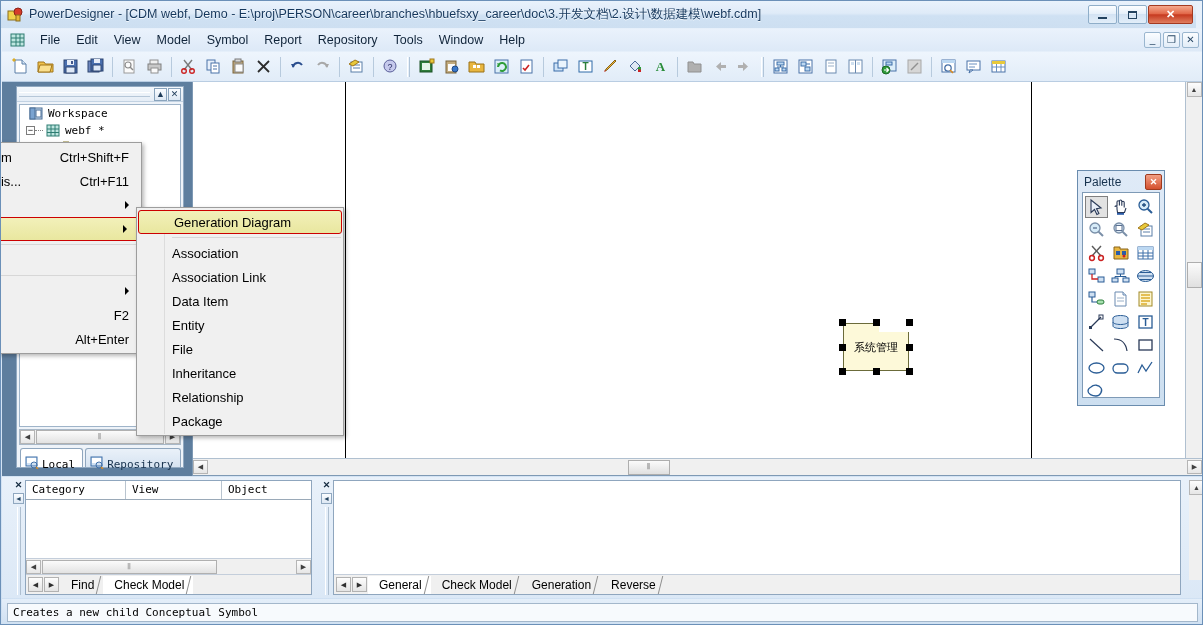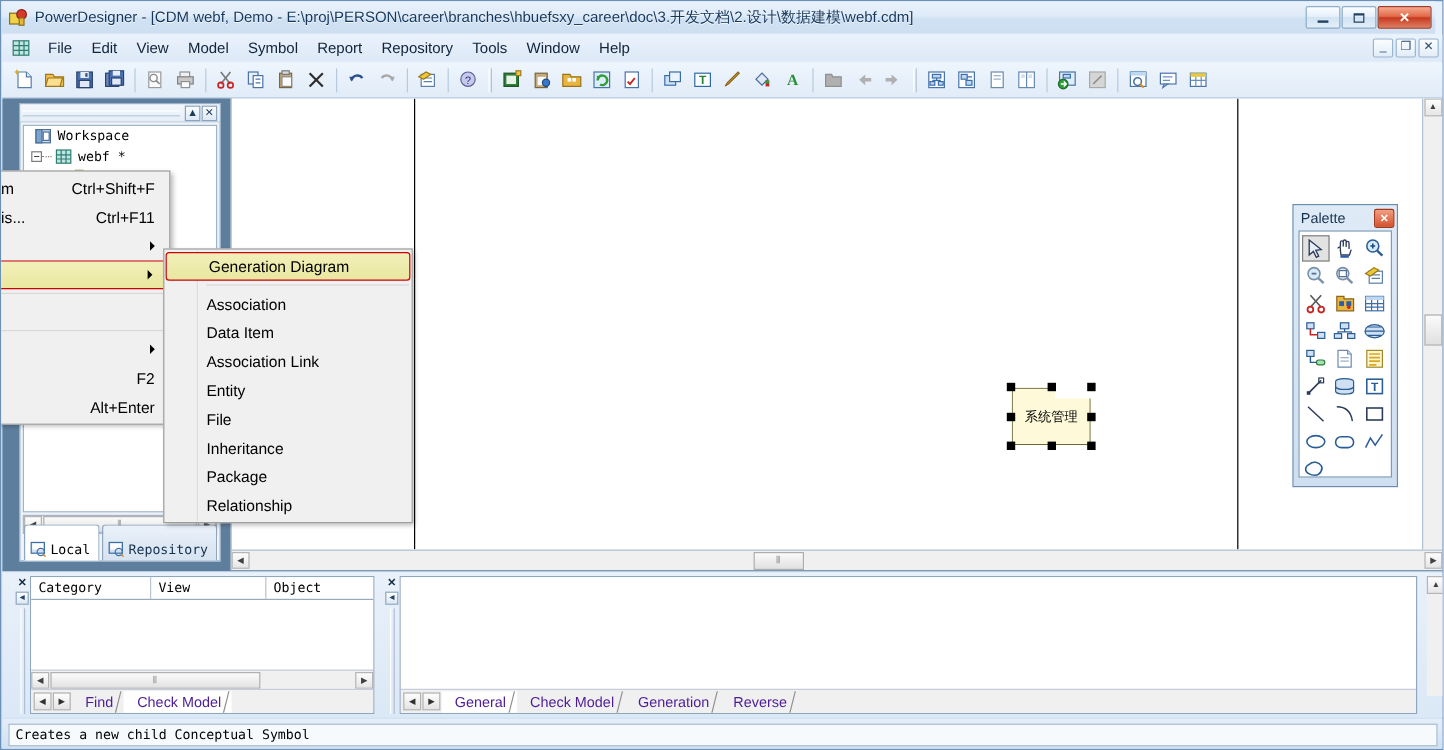--- a/index.html
+++ b/index.html
@@ -134,21 +134,21 @@
   .sb-thumb {
     flex: 1; height: 14px; margin: 0 1px;
     background: linear-gradient(180deg,#fbfbfb,#e2e2e2); border: 1px solid #b0b0b0;
     display: flex; align-items: center; justify-content: center;
     font-size: 8px; color: #8a8a8a; letter-spacing: 1px;
   }
   .sb-track { flex: 1; }
   #tp-tabs { height: 21px; display: flex; align-items: flex-end; padding-left: 3px; }
   .tptab {
     display: flex; align-items: center; gap: 3px;
-    height: 30px; padding: 12px 7px 0 4px;
+    height: 19px; padding: 12px 7px 0 4px;
     font-family: "DejaVu Sans Mono", monospace; font-size: 11px;
     border: 1px solid #8fa6be; border-bottom: none;
     border-radius: 3px 3px 0 0;
     background: linear-gradient(180deg,#eaf1f9,#d6e3f1);
     color: #15304c; margin-right: 2px;
   }
   .tptab.active { background: #fff; color: #000; }
 
   
   #mdi {
@@ -265,21 +265,21 @@
   .grid-rows { flex: 1; background: #fff; }
   .dock-hsb { height: 16px; display: flex; align-items: center; background: #f0f0f0; border-top: 1px solid #c4cedb; }
   .dock-tabs { height: 20px; display: flex; align-items: center; background: #f0f0f0; border-top: 1px solid #c4cedb; padding-left: 2px; }
   .tabnav {
     width: 15px; height: 15px; display: flex; align-items: center; justify-content: center;
     font-size: 7px; color: #303030;
     background: linear-gradient(180deg,#fdfdfd,#e4e4e4); border: 1px solid #b2b2b2;
     margin-right: 1px;
   }
   .btab {
-    position: relative; height: 18px; padding: 0 9px 0 11px; font-size: 12px; color: #4c1d95;
+    position: relative; height: 18px; padding: 0 9px 0 11px; font-size: 12px; color: #000000;
     display: flex; align-items: center; background: #f0f0f0;
   }
   .btab.active { background: #fff; font-weight: normal; }
   .btab .slash {
     position: absolute; right: -5px; top: 0; width: 10px; height: 18px;
     border-left: 1px solid #8e8e8e; transform: skewX(-14deg);
   }
 
   
   #statusbar {
@@ -985,39 +985,39 @@
       <div class="gutter"></div>
 
       <div class="cmi hl">
         <span class="lbl">Generation Diagram</span>
       </div>
       <div class="cmsep"></div>
       <div class="cmi">
         <span class="lbl">Association</span>
       </div>
       <div class="cmi">
+        <span class="lbl">Association Link</span>
+      </div>
+      <div class="cmi">
         <span class="lbl">Data Item</span>
       </div>
       <div class="cmi">
-        <span class="lbl">Association Link</span>
-      </div>
-      <div class="cmi">
         <span class="lbl">Entity</span>
       </div>
       <div class="cmi">
         <span class="lbl">File</span>
       </div>
       <div class="cmi">
         <span class="lbl">Inheritance</span>
       </div>
       <div class="cmi">
+        <span class="lbl">Relationship</span>
+      </div>
+      <div class="cmi">
         <span class="lbl">Package</span>
-      </div>
-      <div class="cmi">
-        <span class="lbl">Relationship</span>
       </div>
     </div>
 
   </div>
 
   <div id="bottom">
 
     <div class="dock" style="margin-left:10px; width:300px;">
       <div class="dock-grip">
         <span class="dg-x">✕</span>

